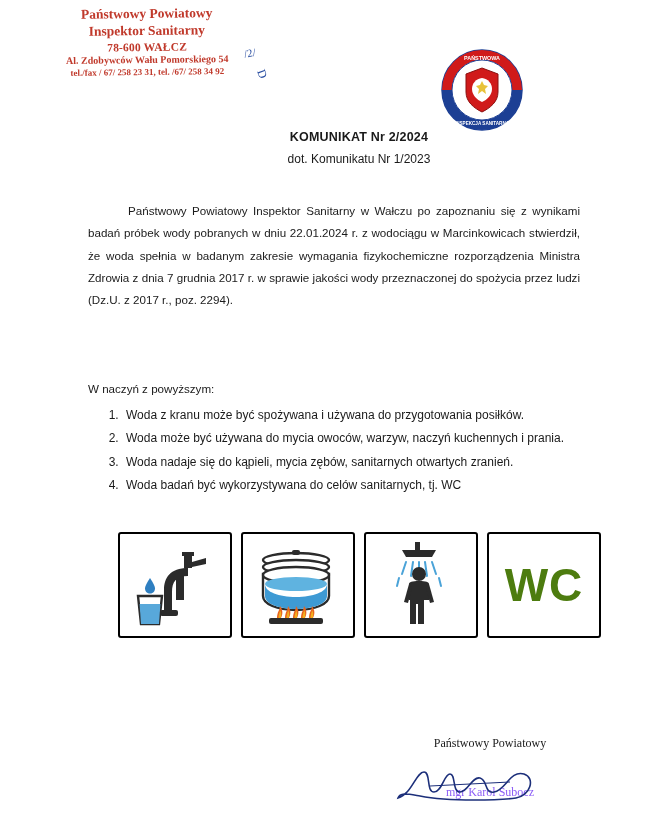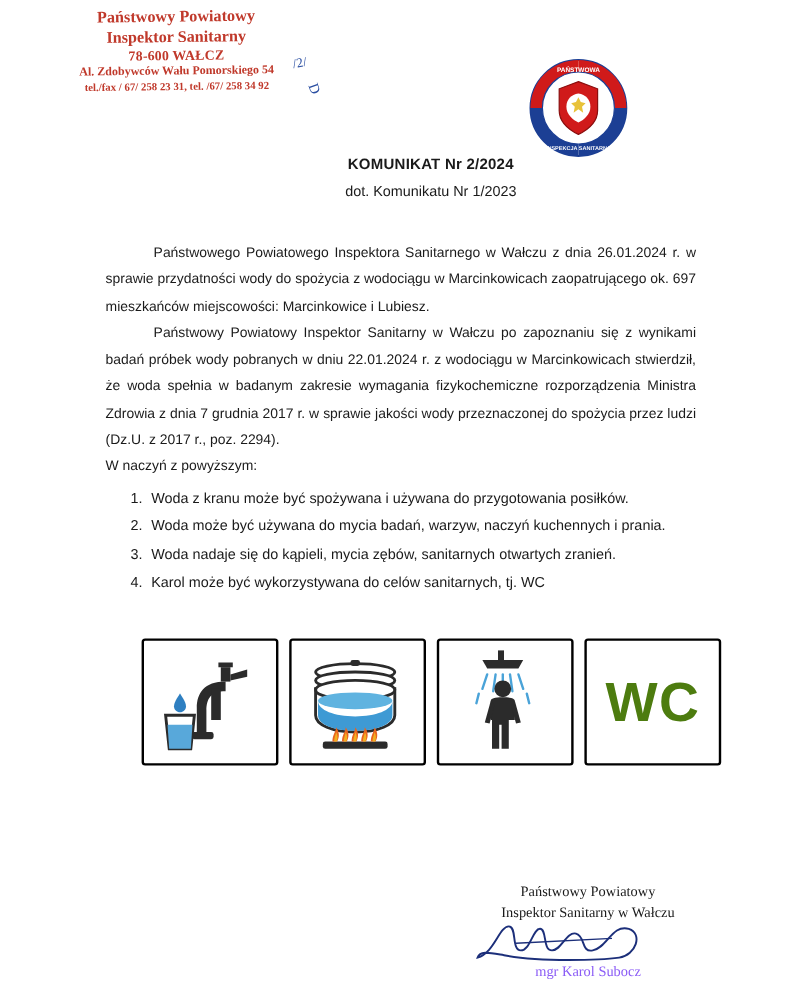--- a/index.html
+++ b/index.html
@@ -223,32 +223,31 @@
     <text x="42" y="77" font-family="Liberation Sans, sans-serif" font-size="4.6" font-weight="bold" fill="#ffffff" text-anchor="middle">INSPEKCJA SANITARNA</text>
   </svg>
 </div>
 
 <div class="title-block">
   <div class="doc-title">KOMUNIKAT Nr 2/2024</div>
   <div class="doc-subtitle">dot. Komunikatu Nr 1/2023</div>
 </div>
 
 <div class="body-text">
-  <p>Państwowego Powiatowego Inspektora Sanitarnego w Wałczu z dnia 26.01.2024 r. w sprawie przydatności wody do spożycia z wodociągu w Marcinkowicach zaopatrującego ok. 697 mieszkańców miejscowości: Marcinkowice i Lubiesz.</p>
   <p>Państwowy Powiatowy Inspektor Sanitarny w Wałczu po zapoznaniu się z wynikami badań próbek wody pobranych w dniu 22.01.2024 r. z wodociągu w Marcinkowicach stwierdził, że woda spełnia w badanym zakresie wymagania fizykochemiczne rozporządzenia Ministra Zdrowia z dnia 7 grudnia 2017 r. w sprawie jakości wody przeznaczonej do spożycia przez ludzi (Dz.U. z 2017 r., poz. 2294).</p>
 </div>
 
 <div class="intro">W naczyń z powyższym:</div>
 
 <div class="points">
   <ol>
     <li>Woda z kranu może być spożywana i używana do przygotowania posiłków.</li>
-    <li>Woda może być używana do mycia badań, warzyw, naczyń kuchennych i prania.</li>
+    <li>Woda może być używana do mycia owoców, warzyw, naczyń kuchennych i prania.</li>
     <li>Woda nadaje się do kąpieli, mycia zębów, sanitarnych otwartych zranień.</li>
-    <li>Karol może być wykorzystywana do celów sanitarnych, tj. WC</li>
+    <li>Woda badań być wykorzystywana do celów sanitarnych, tj. WC</li>
   </ol>
 </div>
 
 <div class="pictos">
 
   <div class="picto">
     <svg width="106" height="98" viewBox="0 0 106 98" xmlns="http://www.w3.org/2000/svg">
 
       <path d="M62 22 L62 18 L74 18 L74 22 Z" fill="#2b2b2b"></path>
       <rect x="64" y="22" width="8" height="12" fill="#2b2b2b"></rect>
@@ -319,19 +318,18 @@
   </div>
 
   <div class="picto wc">
     <span class="wc-text">WC</span>
   </div>
 
 </div>
 
 <div class="sign-block">
   <div class="s1">Państwowy Powiatowy</div>
-  <div class="s2">Inspektor Sanitarny w Wałczu</div>
   <svg class="sign-scribble" viewBox="0 0 200 46" xmlns="http://www.w3.org/2000/svg">
     <path d="M8 36 C22 32 26 10 34 10 C41 10 36 30 44 30 C52 30 54 12 60 12 C66 12 62 30 70 30 C78 30 82 14 90 16 C98 18 94 32 104 30 C116 28 120 8 134 12 C146 16 140 34 126 36 C112 38 60 40 30 34 C18 32 10 30 8 36 Z" fill="none" stroke="#1c2f7a" stroke-width="1.6" stroke-linecap="round"></path>
     <path d="M40 24 L120 20" fill="none" stroke="#1c2f7a" stroke-width="1.2"></path>
   </svg>
   <div class="sign-name">mgr Karol Subocz</div>
 </div>
 
 </body></html>

